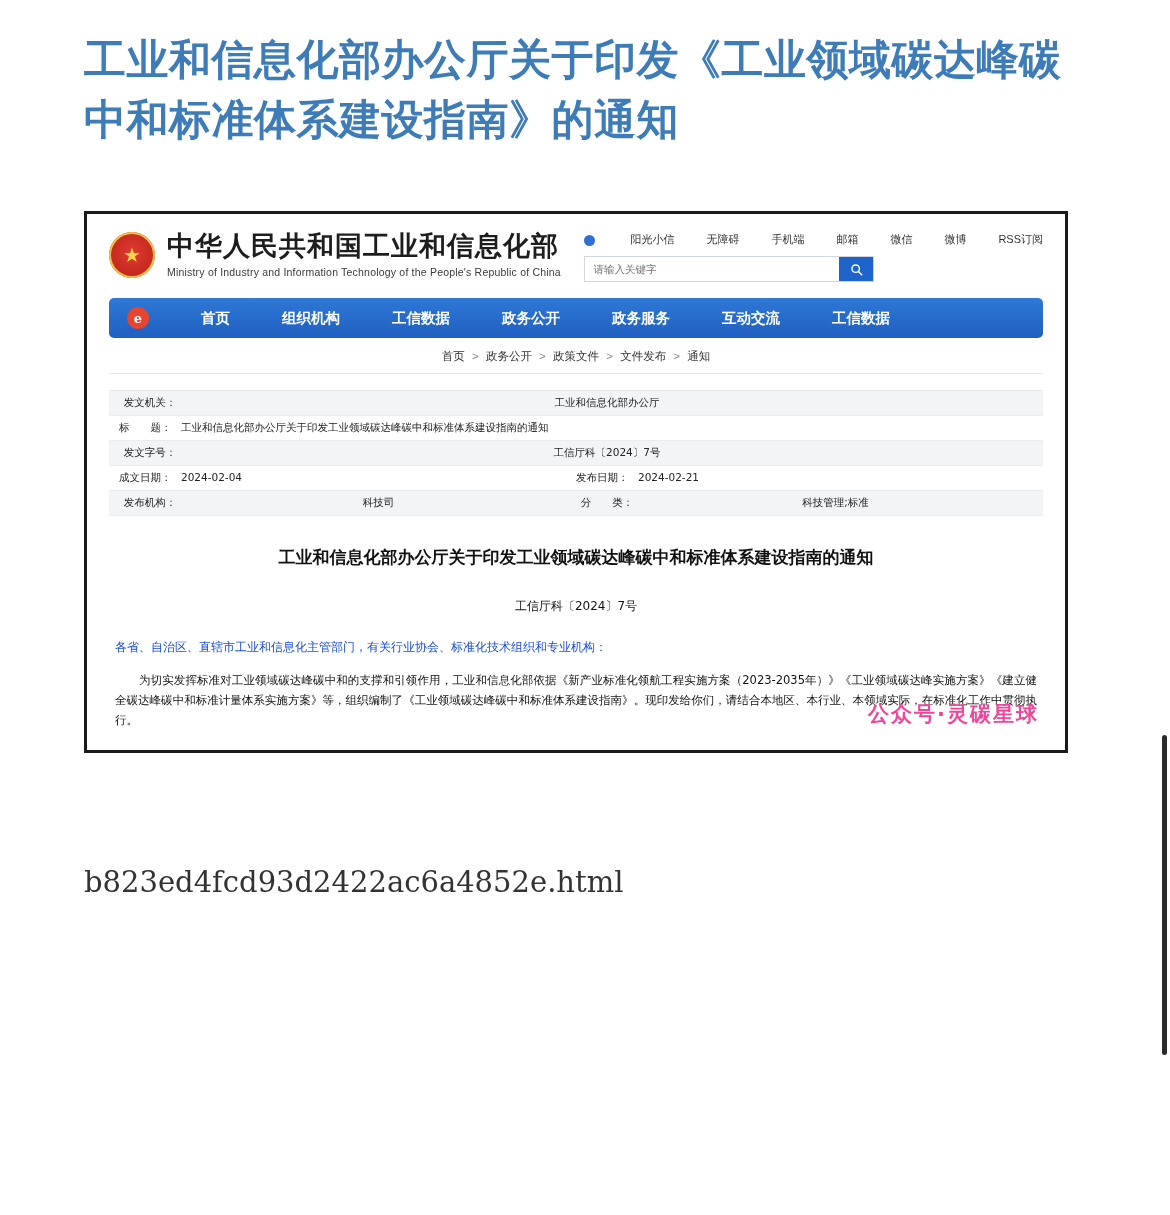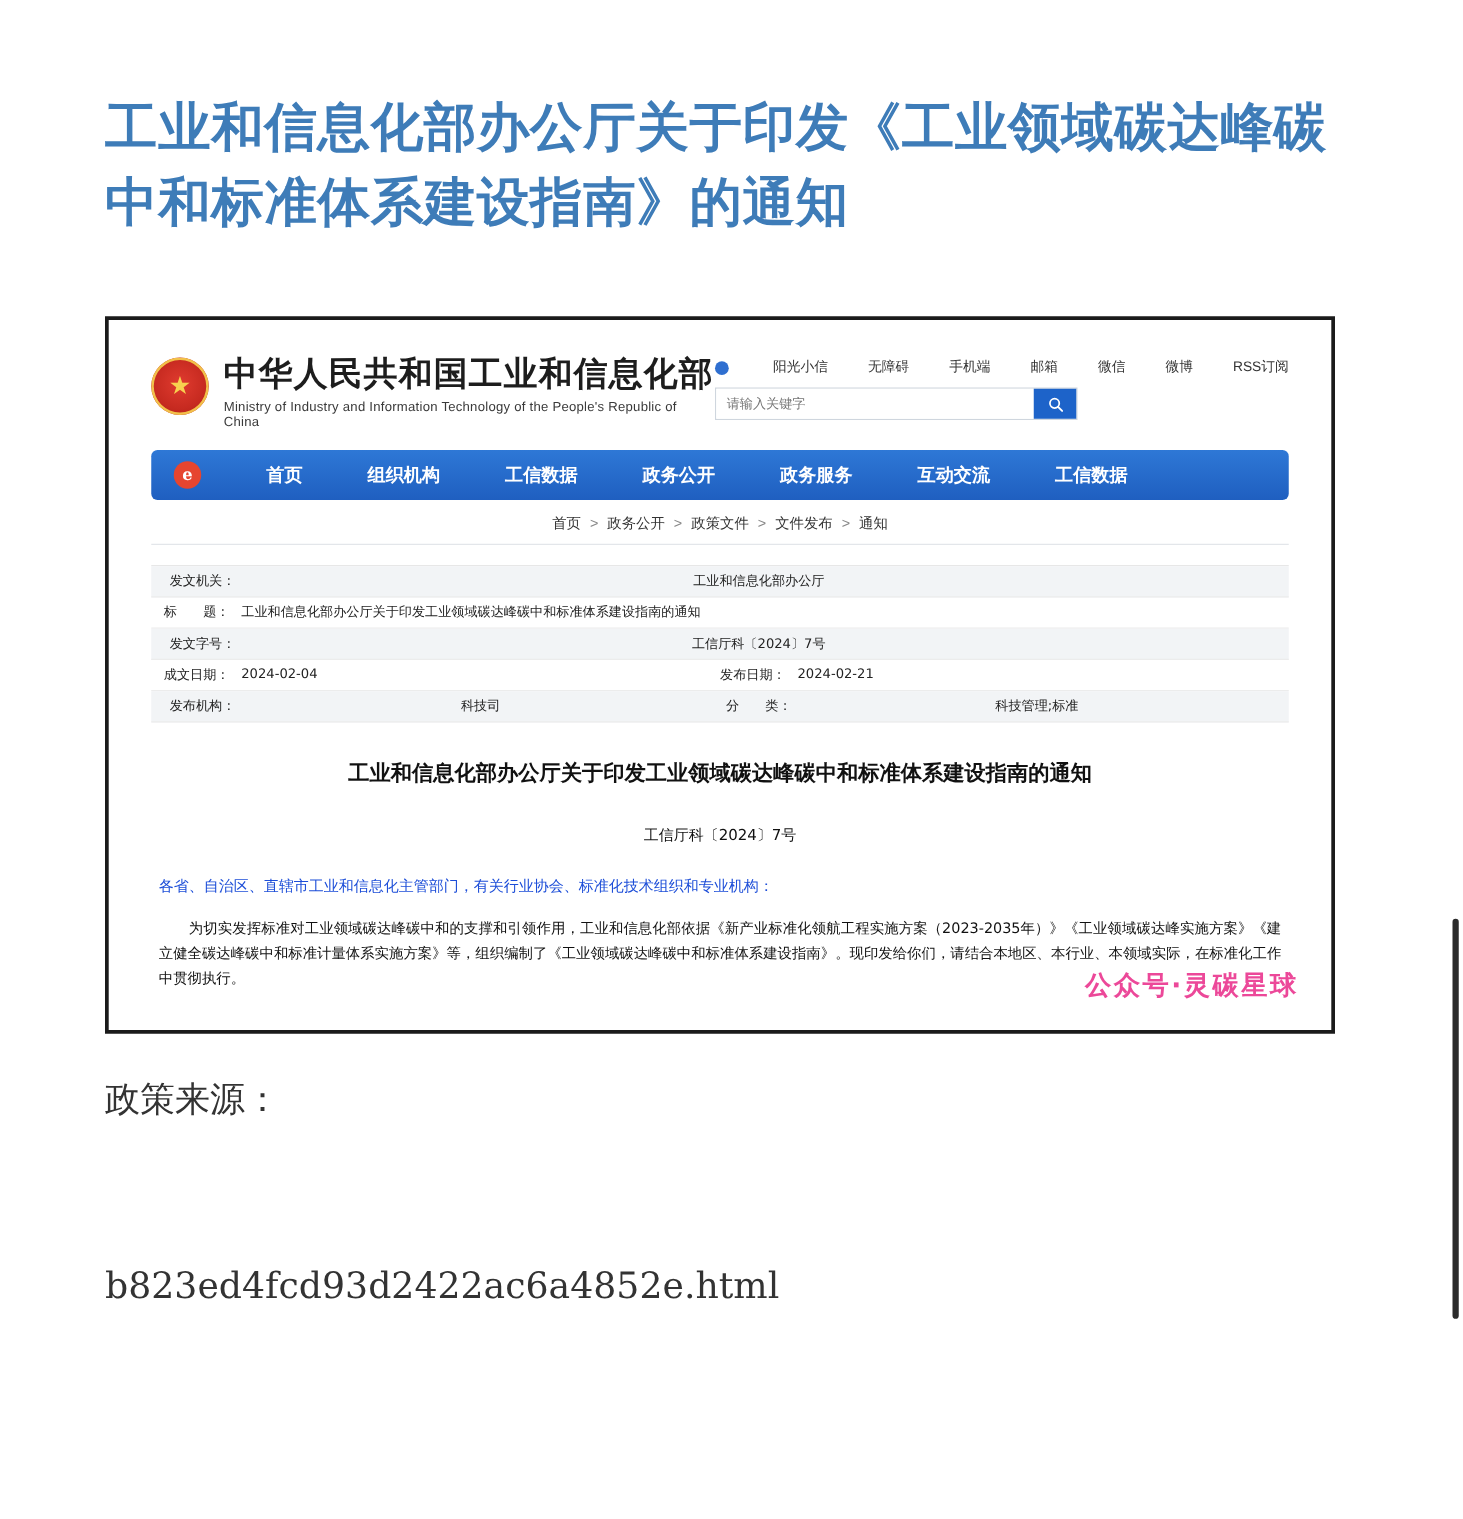--- a/index.html
+++ b/index.html
@@ -17,35 +17,35 @@
     overflow: hidden;
   }
 
   
   .article-title {
     color: #3e7cb8;
     font-size: 42px;
     font-weight: 700;
     line-height: 1.42;
     letter-spacing: 0.5px;
-    padding: 72px 84px 0 84px;
+    padding: 30px 84px 0 84px;
     margin: 0;
     font-family: "DejaVu Sans", "Liberation Sans", sans-serif;
   }
 
   
   .shot-wrap {
     margin: 62px 84px 0 84px;
     width: 984px;
     border: 3px solid #1b1b1b;
     background: #fff;
     position: relative;
     overflow: hidden;
   }
-  .shot-inner { padding: 12px; background:#fff; }
+  .shot-inner { padding: 0; background:#fff; }
 
   
   .site-head {
     display: flex;
     align-items: flex-start;
     padding: 16px 22px 10px 22px;
     background: #ffffff;
   }
   .emblem {
     width: 46px; height: 46px;
@@ -365,20 +365,19 @@
 
       <div class="doc-title">工业和信息化部办公厅关于印发工业领域碳达峰碳中和标准体系建设指南的通知</div>
       <div class="doc-number">工信厅科〔2024〕7号</div>
       <div class="doc-salute">各省、自治区、直辖市工业和信息化主管部门，有关行业协会、标准化技术组织和专业机构：</div>
       <div class="doc-para">为切实发挥标准对工业领域碳达峰碳中和的支撑和引领作用，工业和信息化部依据《新产业标准化领航工程实施方案（2023-2035年）》《工业领域碳达峰实施方案》《建立健全碳达峰碳中和标准计量体系实施方案》等，组织编制了《工业领域碳达峰碳中和标准体系建设指南》。现印发给你们，请结合本地区、本行业、本领域实际，在标准化工作中贯彻执行。</div>
 
       <div class="watermark">公众号·灵碳星球</div>
     </div>
   </div>
 
-  <div class="source-label">政策来源：</div>
   <div class="source-url">
     <br>
     <span>b823ed4fcd93d2422ac6a4852e.html</span>
   </div>
 
   <div class="scrollbar"></div>
 </div>
 
 </body></html>

